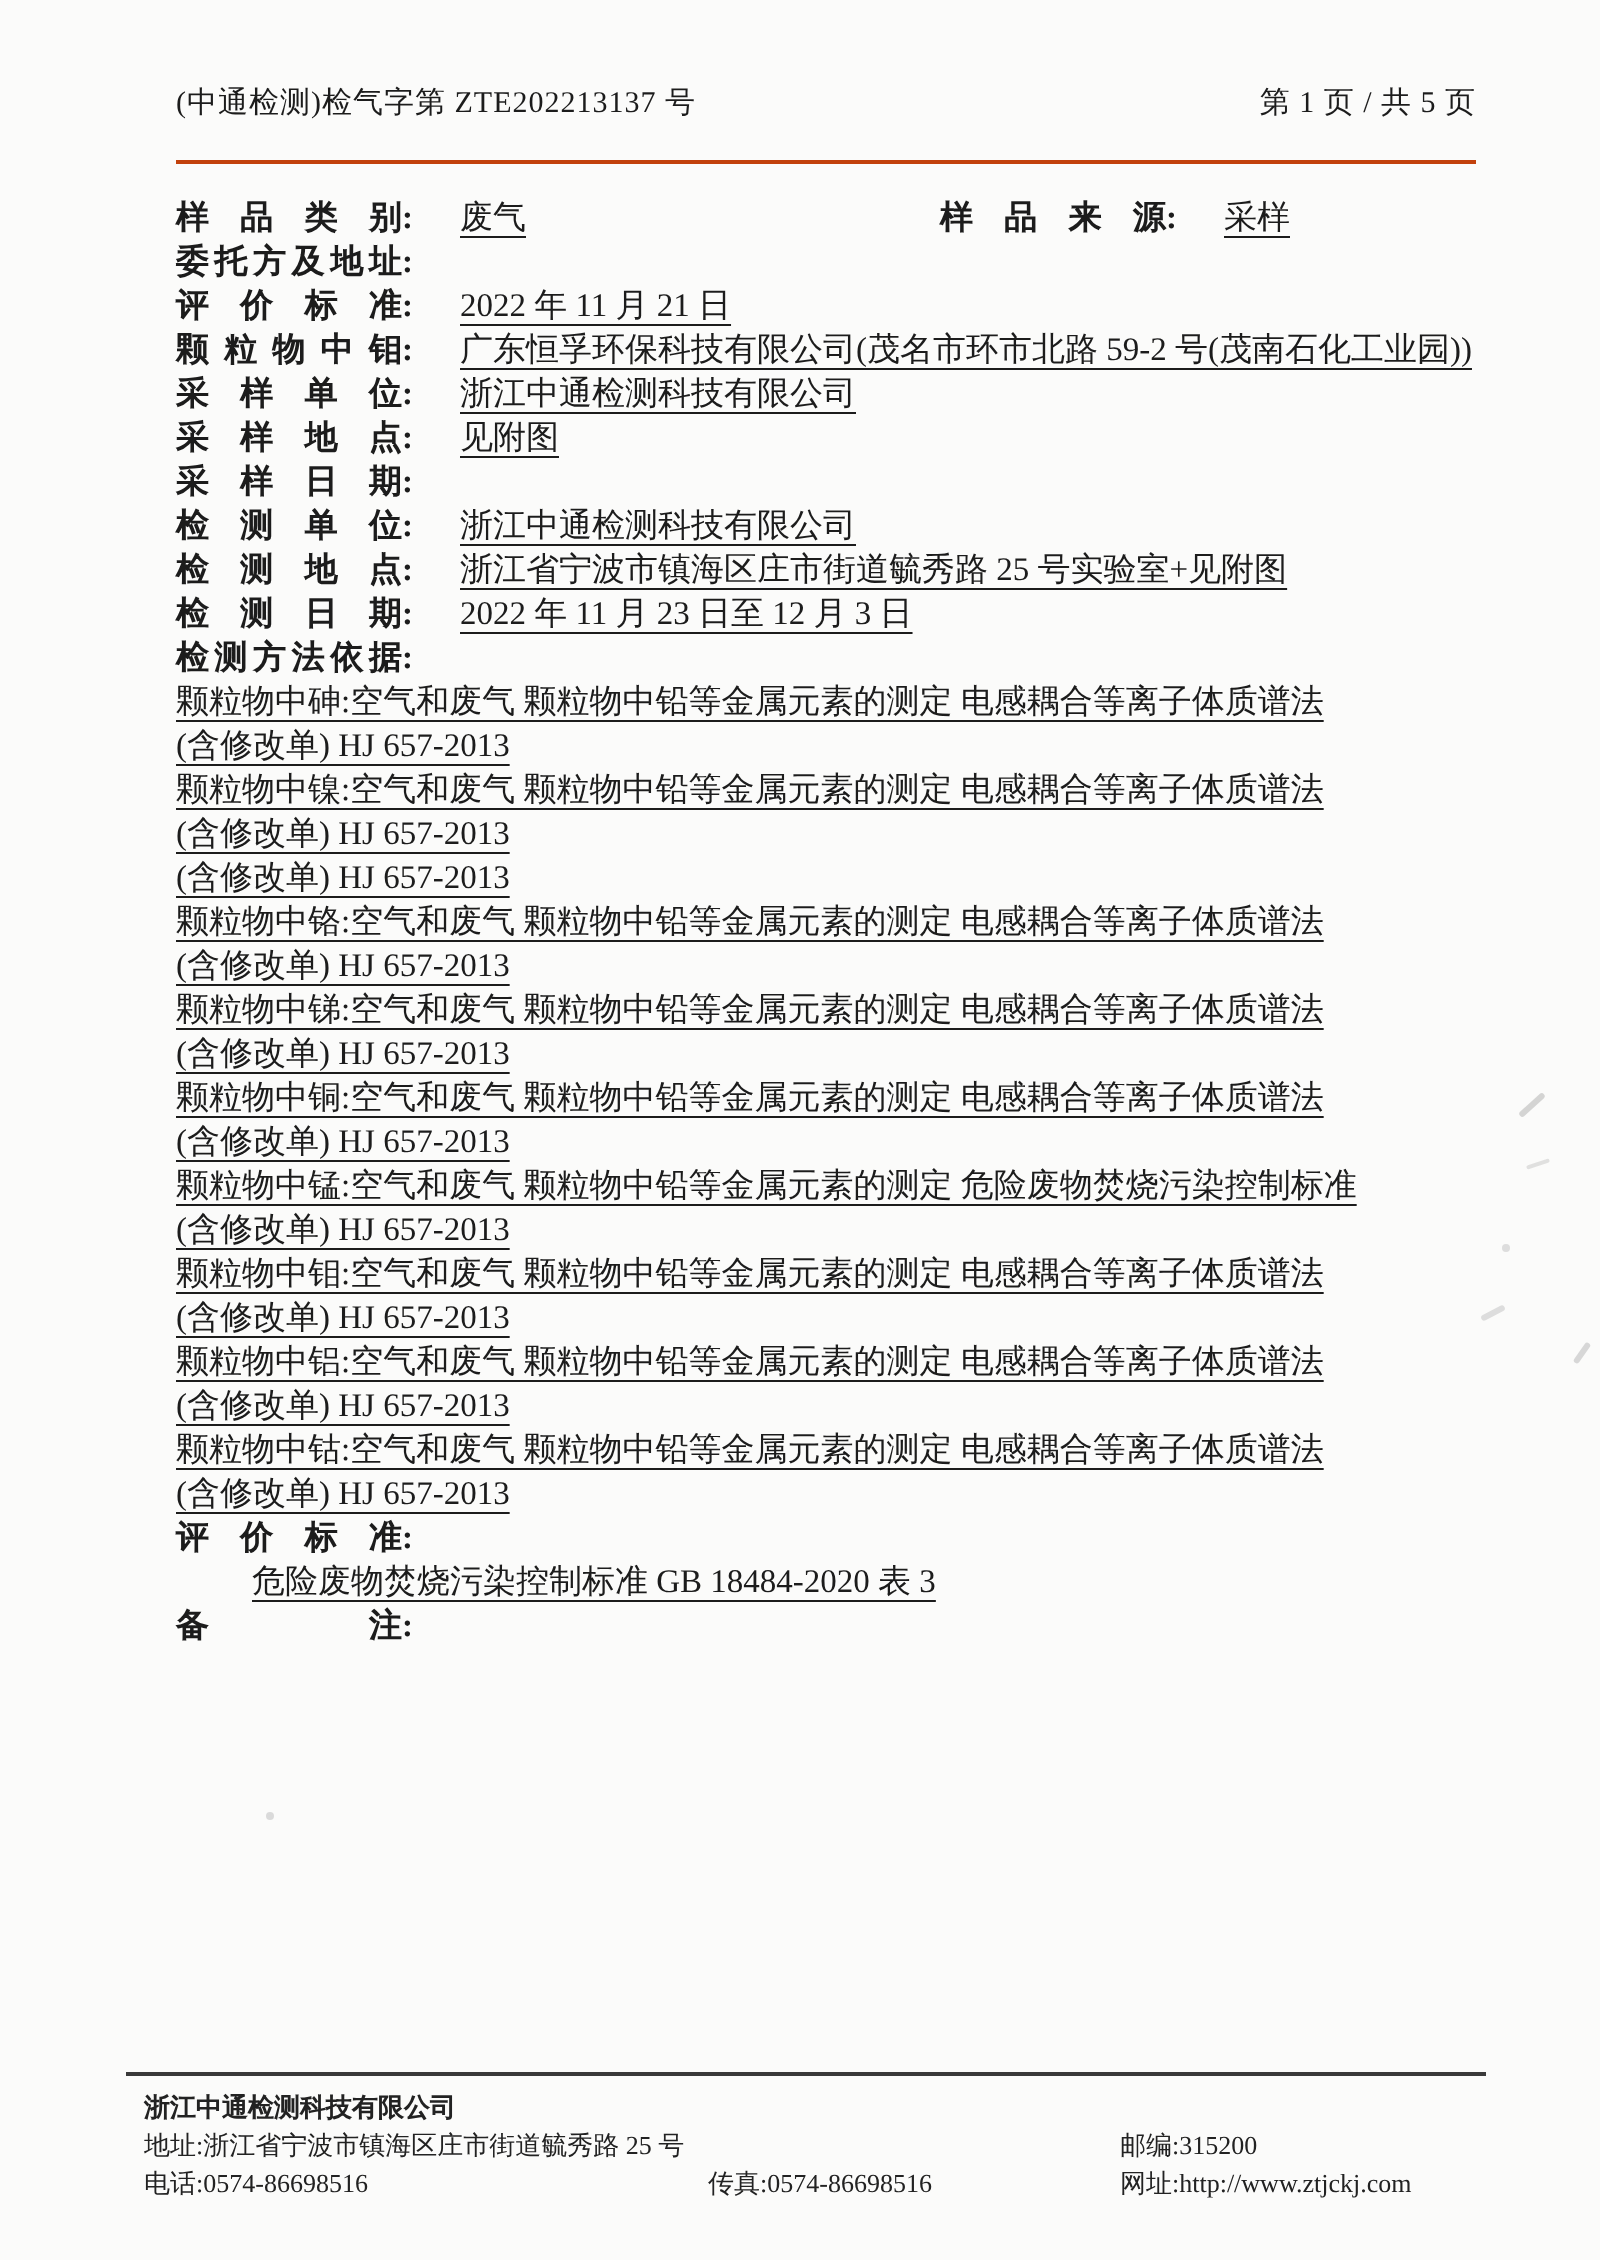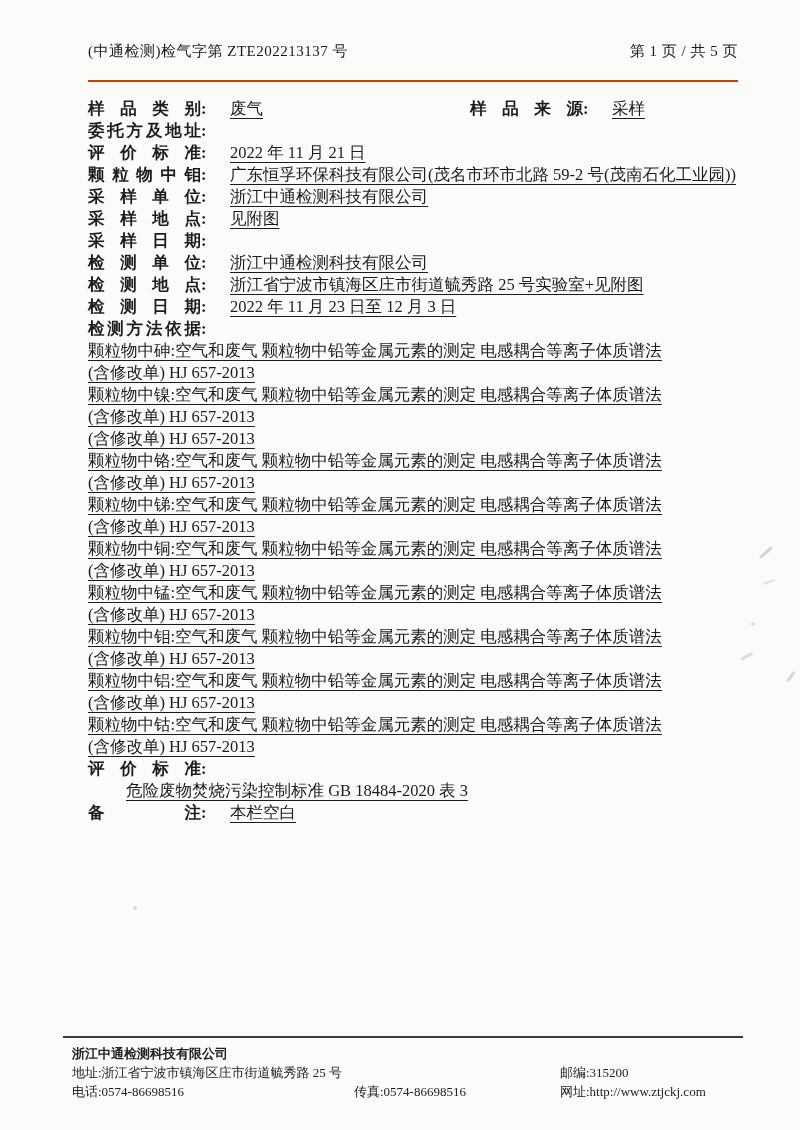--- a/index.html
+++ b/index.html
@@ -197,21 +197,21 @@
           <div class="mline">颗粒物中锑:空气和废气 颗粒物中铅等金属元素的测定 电感耦合等离子体质谱法</div>
           <div class="mline">(含修改单) HJ 657-2013</div>
         </div>
 
         <div class="method">
           <div class="mline">颗粒物中铜:空气和废气 颗粒物中铅等金属元素的测定 电感耦合等离子体质谱法</div>
           <div class="mline">(含修改单) HJ 657-2013</div>
         </div>
 
         <div class="method">
-          <div class="mline">颗粒物中锰:空气和废气 颗粒物中铅等金属元素的测定 电感耦合等离子体质谱法</div>
+          <div class="mline">颗粒物中锰:空气和废气 颗粒物中铅等金属元素的测定 危险废物焚烧污染控制标准</div>
           <div class="mline">(含修改单) HJ 657-2013</div>
         </div>
 
         <div class="method">
           <div class="mline">颗粒物中钼:空气和废气 颗粒物中铅等金属元素的测定 电感耦合等离子体质谱法</div>
           <div class="mline">(含修改单) HJ 657-2013</div>
         </div>
 
         <div class="method">
           <div class="mline">颗粒物中铝:空气和废气 颗粒物中铅等金属元素的测定 电感耦合等离子体质谱法</div>
@@ -230,21 +230,20 @@
           <span class="colon">:</span>
         </span>
     </div>
     <div class="indent uline">危险废物焚烧污染控制标准 GB 18484-2020 表 3</div>
 
     <div class="row">
       <span class="lbl">
           <span class="lbl-text">备注</span>
           <span class="colon">:</span>
         </span>
-      <span class="val">本栏空白</span>
     </div>
 
   </div>
 </div>
 
 <div class="footer">
   <div class="f-grid">
     <div class="f-company">浙江中通检测科技有限公司</div>
     <div class="f-address">地址:浙江省宁波市镇海区庄市街道毓秀路 25 号</div>
     <div>邮编:315200</div>

